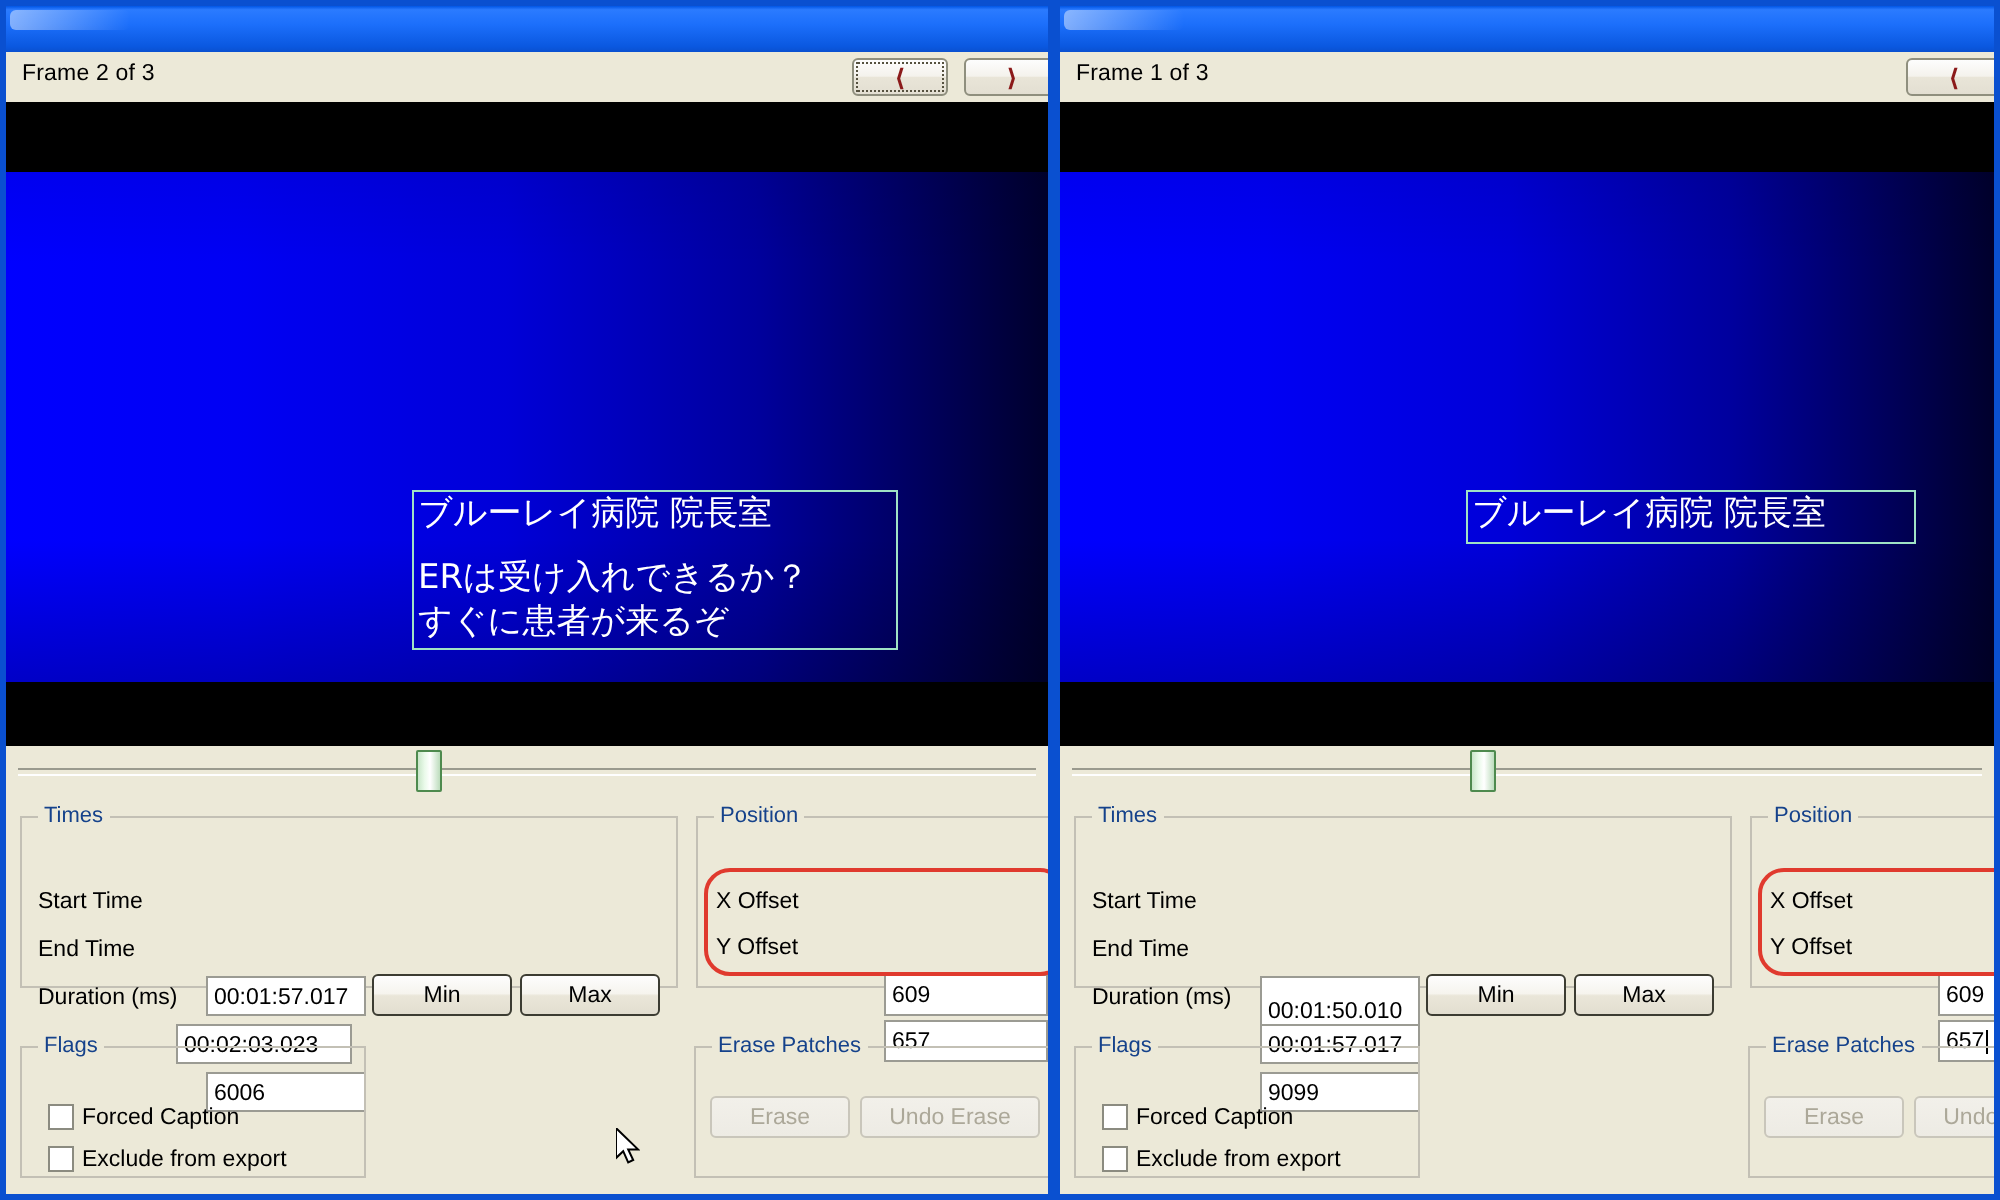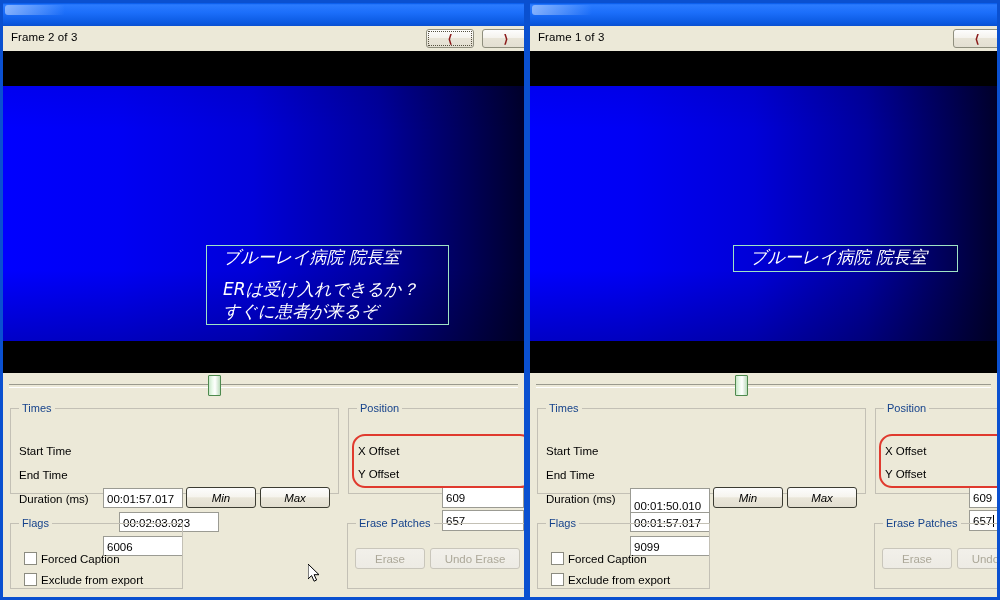--- a/index.html
+++ b/index.html
@@ -61,22 +61,21 @@
       linear-gradient(to right,#0000ff 0%,#0000f4 22%,#0000d8 48%,#00009d 72%,#000055 90%,#00002c 100%);
   }
   .video .bluebg::after{
     content:"";position:absolute;inset:0;
     background:linear-gradient(to bottom,rgba(0,0,0,.06) 0%,rgba(0,0,0,0) 18%,rgba(0,0,0,0) 72%,rgba(0,0,0,.22) 100%);
   }
   .subbox{
     position:absolute;
     border:1px solid #9fe3c5;
     box-sizing:border-box;
-    padding:1px 4px 2px 16px;
-    font-style:italic;
+    padding:1px 4px 2px 2px;
   }
   .subline{
     color:#fff;white-space:nowrap;
     font-family:"DejaVu Sans","Liberation Sans",sans-serif;
     font-size:17px;line-height:1.28;
     letter-spacing:0px;
   }
   .subline.gap{height:10px;}
 
   
@@ -107,21 +106,21 @@
   .caret{display:inline-block;width:1px;height:12px;background:#000;margin-left:1px;}
   .btn{
     position:absolute;box-sizing:border-box;
     background:linear-gradient(to bottom,#fdfdfd 0%,#f6f4ee 46%,#eae6d9 52%,#e2ded0 100%);
     border:1px solid #8f8f7e;border-radius:3px;
     display:flex;align-items:center;justify-content:center;
     font-size:11.5px;color:#000;cursor:default;
   }
   .btn.disabled{color:#aca899;border-color:#c9c6bb;
     background:linear-gradient(to bottom,#f2f0ea 0%,#edebe4 100%);}
-  .btn.strong{border:1px solid #3c3c32;font-style:italic;}
+  .btn.strong{border:1px solid #3c3c32;}
   .chk{position:absolute;width:13px;height:13px;background:#fff;border:1px solid #8b8b80;box-sizing:border-box;}
   .redhl{
     position:absolute;border:2px solid #e03a2e;border-radius:13px;
     box-sizing:border-box;pointer-events:none;
   }
   .cursor{position:absolute;width:12px;height:19px;pointer-events:none;}
 </style>
 </head>
 <body>
 
@@ -156,21 +155,21 @@
         <div class="slidertrack"></div>
         <div class="sliderthumb" style="left:205px;"></div>
       </div>
 
       <div class="groupbox" style="left:7px;top:382px;width:329px;height:86px;">
         <span class="gbtitle">Times</span>
       </div>
       <div class="lbl" style="left:16px;top:419px;">Start Time</div>
       <div class="txtbox gray" style="left:100px;top:414px;width:80px;height:20px;">00:01:57.017</div>
       <div class="lbl" style="left:16px;top:443px;">End Time</div>
-      <div class="txtbox gray" style="left:116px;top:438px;width:100px;height:20px;">00:02:03.023</div>
+      <div class="txtbox gray" style="left:85px;top:438px;width:88px;height:20px;">00:02:03.023</div>
       <div class="lbl" style="left:16px;top:467px;">Duration (ms)</div>
       <div class="txtbox gray" style="left:100px;top:462px;width:80px;height:20px;">6006</div>
       <div class="btn strong" style="left:183px;top:461px;width:70px;height:21px;">Min</div>
       <div class="btn strong" style="left:257px;top:461px;width:70px;height:21px;">Max</div>
 
       <div class="groupbox" style="left:345px;top:382px;width:190px;height:86px;">
         <span class="gbtitle">Position</span>
       </div>
       <div class="lbl" style="left:355px;top:419px;">X Offset</div>
       <div class="txtbox gray" style="left:439px;top:413px;width:82px;height:21px;">609</div>

